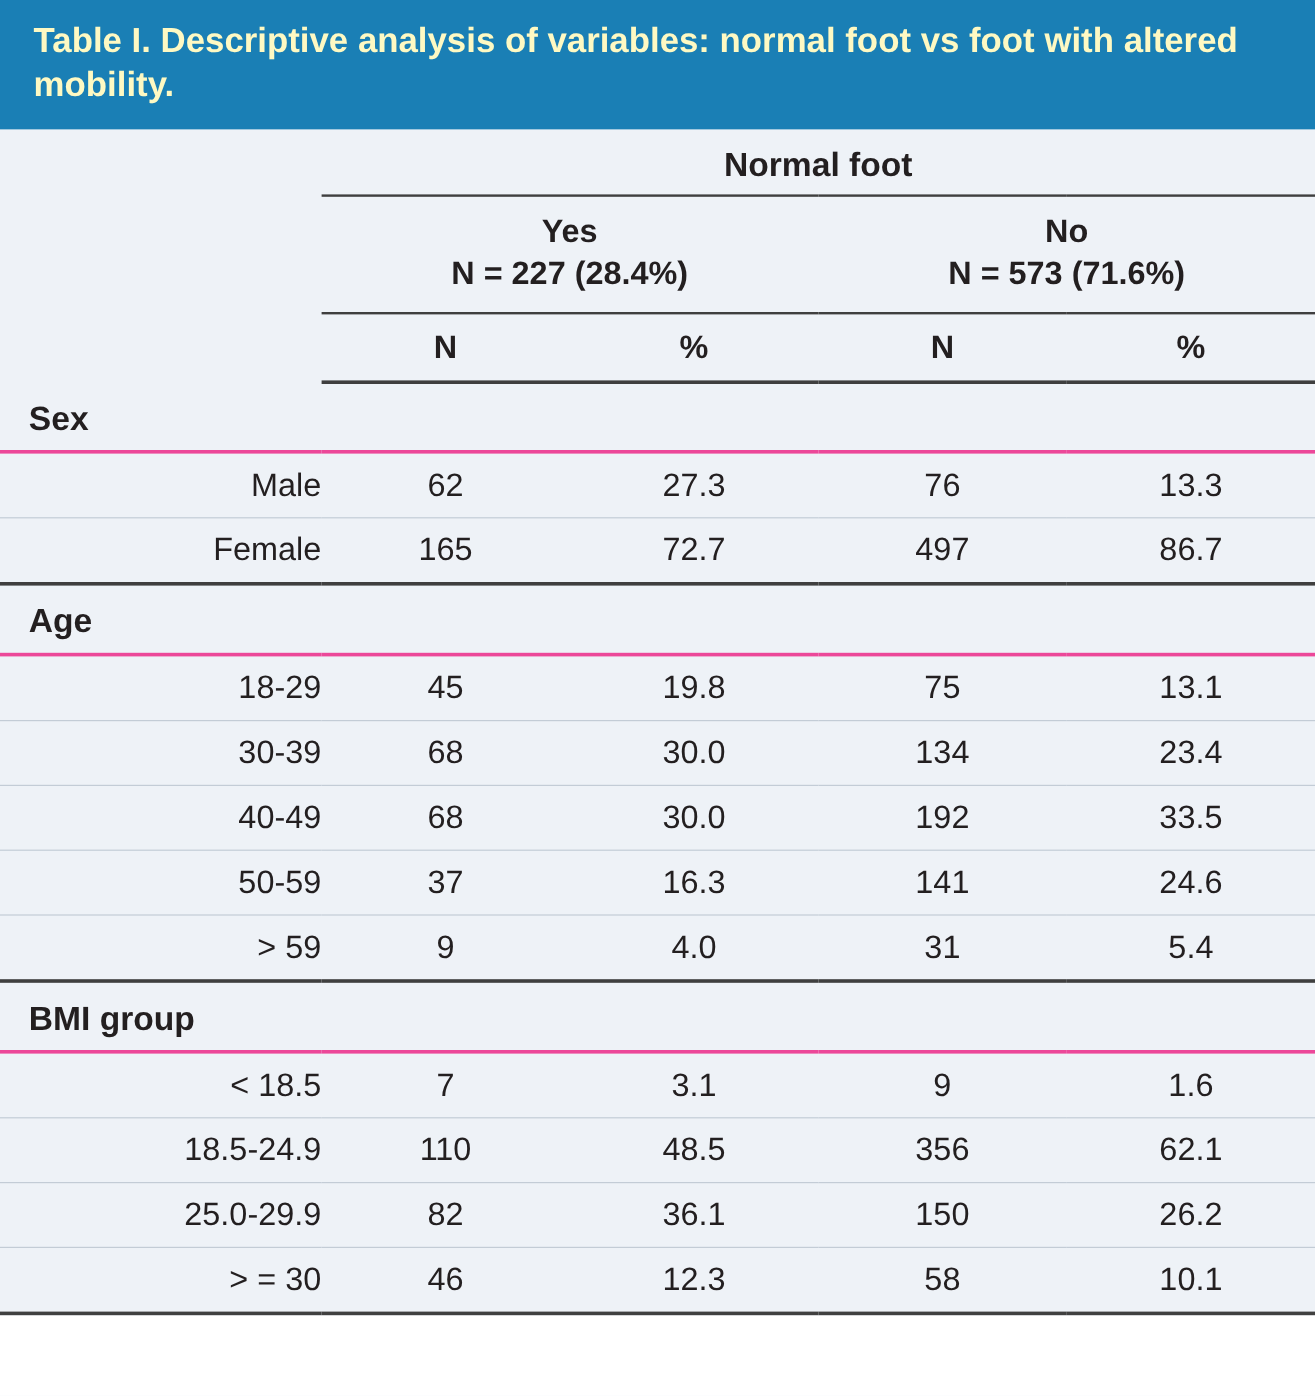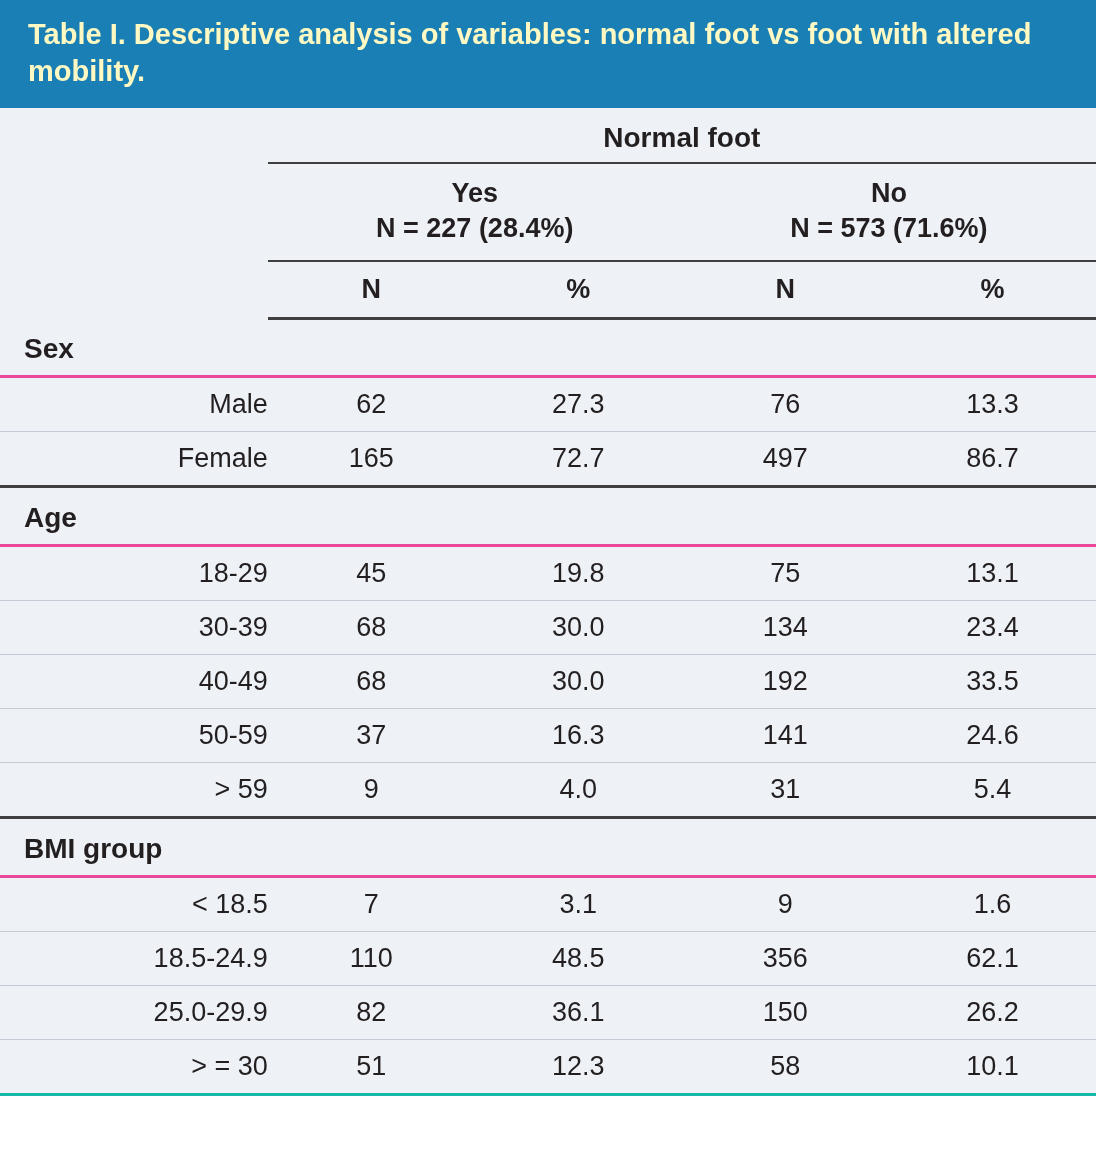--- a/index.html
+++ b/index.html
@@ -92,21 +92,21 @@
     border-bottom: 1px solid #c3ccd6;
   }
   .data-row td.rowlabel {
     text-align: right;
     padding-left: 46px;
   }
   .data-row.last-in-section td {
     border-bottom: 3px solid #3f3f3f;
   }
   .data-row.table-last td {
-    border-bottom: 3px solid #14b8a6;
+    border-bottom: 3px solid #404040;
   }
 </style>
 </head>
 <body>
 
 <div class="table-wrap">
 
   <div class="caption">Table I. Descriptive analysis of variables: normal foot vs foot with altered mobility.</div>
 
   <table>
@@ -231,21 +231,21 @@
       </tr>
       <tr class="data-row">
         <td class="rowlabel">25.0-29.9</td>
         <td>82</td>
         <td>36.1</td>
         <td>150</td>
         <td>26.2</td>
       </tr>
       <tr class="data-row table-last">
         <td class="rowlabel">&gt; = 30</td>
-        <td>51</td>
+        <td>46</td>
         <td>12.3</td>
         <td>58</td>
         <td>10.1</td>
       </tr>
 
     </tbody>
   </table>
 </div>
 
 </body></html>

